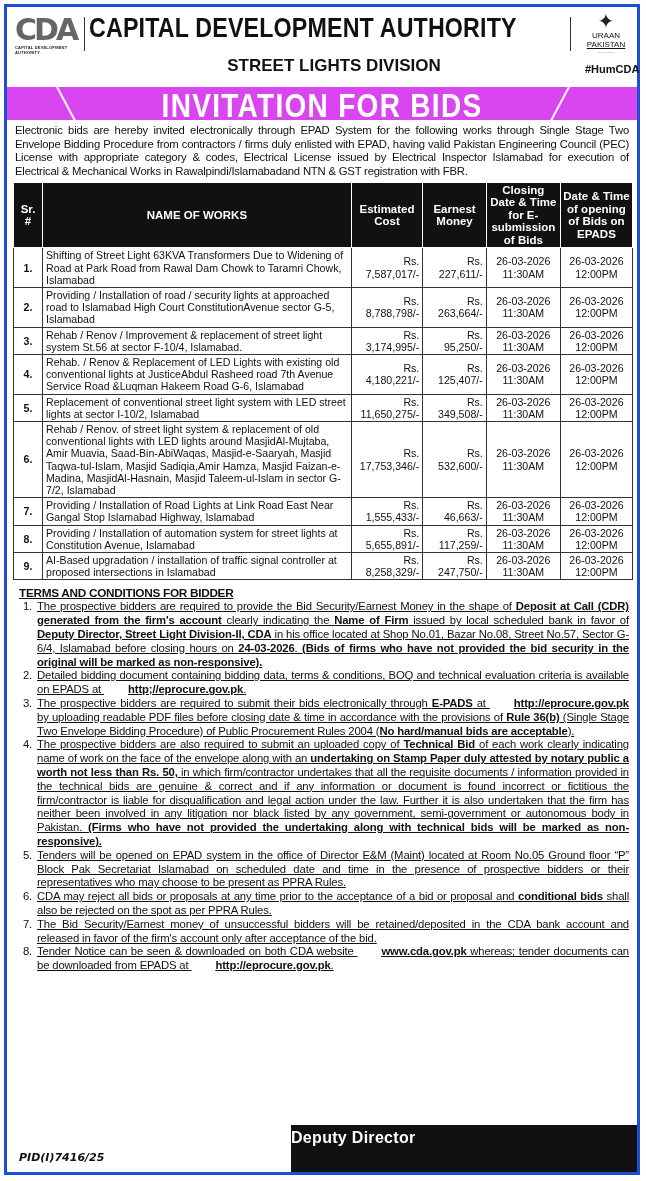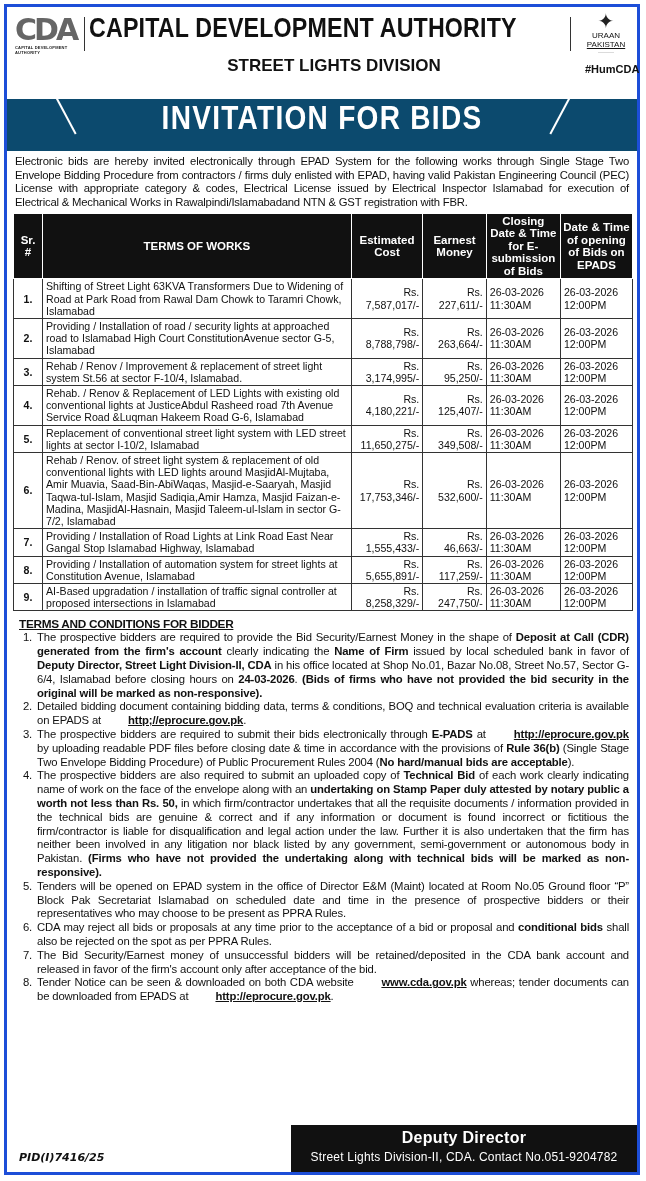--- a/index.html
+++ b/index.html
@@ -17,47 +17,47 @@
            font-weight: bold; font-size: 27px; letter-spacing: 0.2px; transform: scaleX(0.86);
            transform-origin: left top; white-space: nowrap; }
   .vsep2 { position: absolute; left: 563px; top: 10px; width: 1px; height: 34px; background: #333; }
   .uraan { position: absolute; left: 570px; top: 4px; width: 58px; text-align: center; }
   .bird { font-size: 20px; line-height: 20px; color: #222; }
   .uraan-t { font-weight: normal; font-size: 8px; line-height: 9px; }
   .uraan-u { font-size: 4px; color: #777; }
   .hum { position: absolute; left: 578px; top: 56px; font-size: 11px; font-weight: bold; }
   .subtitle { position: absolute; left: 0; right: 0; top: 49px; text-align: center;
               font-weight: bold; font-size: 17px; padding-left: 24px; }
-  .banner { position: relative; height: 52px; background: #0c4a6e; margin-top: 16px; }
+  .banner { position: relative; height: 33px; background: #d946ef; margin-top: 4px; }
   .banner-text { position: absolute; left: 0; right: 0; top: 0; text-align: center; color: #fff;
                  font-weight: bold; font-size: 33px; line-height: 38px; letter-spacing: 1.5px;
                  transform: scaleX(0.85); }
   .slant-l { position: absolute; left: 48px; top: -2px; width: 2px; height: 42px; background: #fff;
              transform: rotate(-28deg); transform-origin: top; }
   .slant-r { position: absolute; left: 562px; top: -2px; width: 2px; height: 42px; background: #fff;
              transform: rotate(28deg); transform-origin: top; }
   .intro { margin: 4px 8px 0 8px; font-size: 11.3px; line-height: 13.7px; text-align: justify;
            letter-spacing: -0.2px; }
   table { border-collapse: collapse; margin: 3px 0 0 6px; width: 620px; font-size: 10.6px; }
   th { background: #111; color: #fff; font-weight: bold; font-size: 11.5px; line-height: 12.5px;
        border: 1px solid #fff; padding: 1px 2px; }
   td { border: 1px solid #333; padding: 1px 3px; vertical-align: middle; line-height: 12.2px; }
   td.sr { text-align: center; font-weight: bold; width: 20px; }
   td.work { width: 280px; }
   td.num { text-align: right; width: 52px; }
-  td.dt { text-align: left; width: 58px; }
+  td.dt { text-align: center; width: 58px; }
   .terms-h { margin: 6px 0 0 12px; font-weight: bold; font-size: 11.8px; text-decoration: underline;
              letter-spacing: -0.3px; }
   ol { margin: 0; padding: 0 8px 0 28px; font-size: 11.3px; line-height: 13.8px; text-align: justify;
-       letter-spacing: -0.15px; }
+       letter-spacing: -0.15px; text-decoration: underline; }
   ol li { padding-left: 2px; }
   b { font-weight: bold; }
   .u { text-decoration: underline; font-weight: bold; margin-left: 24px; }
   .footer-box { position: absolute; right: 0; bottom: 0; width: 346px; height: 47px; background: #111;
-                color: #fff; text-align: center; }
+                color: #fff; text-align: left; }
   .fb-title { font-weight: bold; font-size: 16px; margin-top: 4px; letter-spacing: 0.3px; }
   .fb-sub { font-size: 12px; margin-top: 3px; letter-spacing: 0.2px; }
   .pid { position: absolute; left: 12px; bottom: 8px; font-family: "DejaVu Sans", sans-serif;
          font-weight: bold; font-size: 11px; font-style: italic; }
 </style>
 </head>
 <body>
 
 <div class="frame">
 
@@ -84,21 +84,21 @@
     <div class="slant-r"></div>
     <div class="banner-text">INVITATION FOR BIDS</div>
   </div>
 
   <div class="intro">Electronic bids are hereby invited electronically through EPAD System for the following works through Single Stage Two Envelope Bidding Procedure from contractors / firms duly enlisted with EPAD, having valid Pakistan Engineering Council (PEC) License with appropriate category &amp; codes, Electrical License issued by Electrical Inspector Islamabad for execution of Electrical &amp; Mechanical Works in Rawalpindi/Islamabadand NTN &amp; GST registration with FBR.</div>
 
   <table>
     <thead>
       <tr>
         <th style="width:20px">Sr. #</th>
-        <th>TERMS OF WORKS</th>
+        <th>NAME OF WORKS</th>
         <th style="width:56px">Estimated Cost</th>
         <th style="width:50px">Earnest Money</th>
         <th style="width:62px">Closing Date &amp; Time for E-submission of Bids</th>
         <th style="width:62px">Date &amp; Time of opening of Bids on EPADS</th>
       </tr>
     </thead>
     <tbody>
       <tr>
         <td class="sr">1.</td>
         <td class="work">Shifting of Street Light 63KVA Transformers Due to Widening of Road at Park Road from Rawal Dam Chowk to Taramri Chowk, Islamabad</td>
@@ -182,15 +182,14 @@
     <li><span>The prospective bidders are also required to submit an uploaded copy of </span><b>Technical Bid</b><span> of each work clearly indicating name of work on the face of the envelope along with an </span><b>undertaking on Stamp Paper duly attested by notary public a worth not less than Rs. 50,</b><span> in which firm/contractor undertakes that all the requisite documents / information provided in the technical bids are genuine &amp; correct and if any information or document is found incorrect or fictitious the firm/contractor is liable for disqualification and legal action under the law. Further it is also undertaken that the firm has neither been involved in any litigation nor black listed by any government, semi-government or autonomous body in Pakistan. </span><b>(Firms who have not provided the undertaking along with technical bids will be marked as non-responsive).</b></li>
     <li>Tenders will be opened on EPAD system in the office of Director E&amp;M (Maint) located at Room No.05 Ground floor “P” Block Pak Secretariat Islamabad on scheduled date and time in the presence of prospective bidders or their representatives who may choose to be present as PPRA Rules.</li>
     <li><span>CDA may reject all bids or proposals at any time prior to the acceptance of a bid or proposal and </span><b>conditional bids</b><span> shall also be rejected on the spot as per PPRA Rules.</span></li>
     <li>The Bid Security/Earnest money of unsuccessful bidders will be retained/deposited in the CDA bank account and released in favor of the firm's account only after acceptance of the bid.</li>
     <li><span>Tender Notice can be seen &amp; downloaded on both CDA website </span><span class="u">www.cda.gov.pk</span><span> whereas; tender documents can be downloaded from EPADS at </span><span class="u">http://eprocure.gov.pk</span><span>.</span></li>
   </ol>
 
   <div class="pid">PID(I)7416/25</div>
   <div class="footer-box">
     <div class="fb-title">Deputy Director</div>
-    <div class="fb-sub">Street Lights Division-II, CDA. Contact No.051-9204782</div>
   </div>
 </div>
 
 </body></html>

